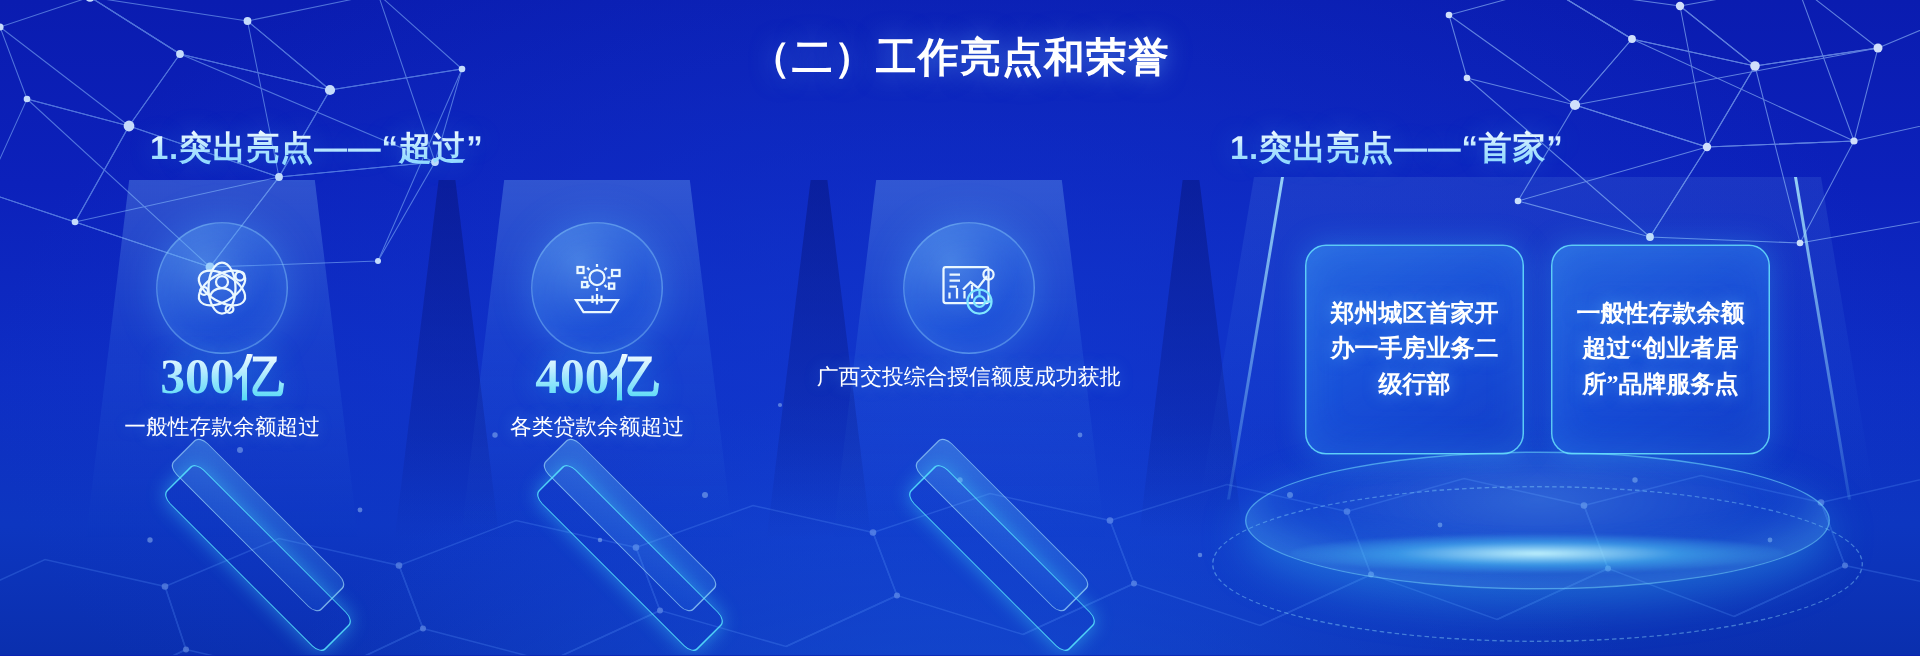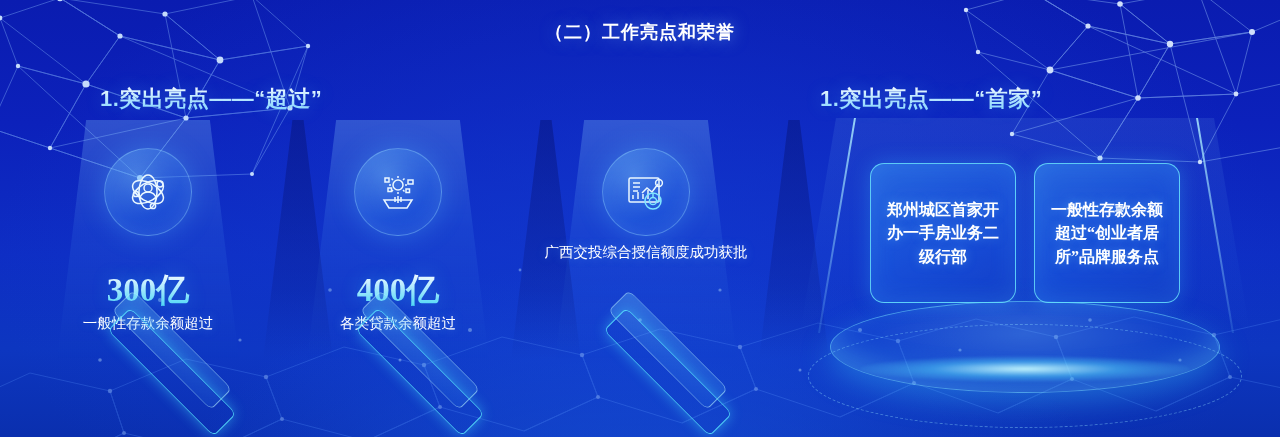--- a/index.html
+++ b/index.html
@@ -13,21 +13,21 @@
     position:absolute; inset:0; width:1280px; height:437px; overflow:hidden;
     background:
       radial-gradient(ellipse 680px 380px at 50% 120%, rgba(26,96,230,.55) 0%, rgba(11,31,181,0) 70%),
       radial-gradient(ellipse 900px 500px at 50% 60%, rgba(18,58,208,.70) 0%, rgba(11,31,181,0) 72%),
       linear-gradient(180deg,#0a1cb0 0%, #0c21bb 28%, #0e2ec4 58%, #0d36c0 80%, #0a2fae 100%);
   }
 
   
   .title {
     position:absolute; top:20px; left:0; width:100%; text-align:center;
-    font-size:18px; font-weight:bold; color:#ffffff; letter-spacing:1px;
+    font-size:27px; font-weight:bold; color:#ffffff; letter-spacing:1px;
     text-shadow:0 0 16px rgba(120,190,255,.55);
   }
 
   
   .sec-head {
     position:absolute; font-size:22px; font-weight:bold;
     letter-spacing:.5px;
     background:linear-gradient(180deg,#ffffff 8%,#bfe9ff 48%,#7fd4ff 100%);
     -webkit-background-clip:text; background-clip:text; color:transparent;
     text-shadow:0 0 18px rgba(90,200,255,.30);
@@ -63,21 +63,21 @@
 
   .badge {
     width:88px; height:88px; margin:28px auto 0; border-radius:50%;
     background:radial-gradient(circle at 36% 30%, rgba(120,200,255,.42) 0%, rgba(40,120,240,.26) 55%, rgba(25,80,215,.10) 100%);
     border:1px solid rgba(150,220,255,.42);
     box-shadow:0 0 26px rgba(90,190,255,.30), inset 0 0 22px rgba(140,215,255,.18);
     display:flex; align-items:center; justify-content:center;
   }
   .badge svg { width:52px; height:52px; display:block; }
   .stat-num {
-    margin-top:38px; font-size:33px; font-weight:bold; line-height:1;
+    font-size:33px; font-weight:bold; line-height:1;
     font-family:"Liberation Serif", serif;
     background:linear-gradient(180deg,#ffffff 0%,#cdf3ff 35%,#49d8f5 100%);
     -webkit-background-clip:text; background-clip:text; color:transparent;
     text-shadow:0 0 18px rgba(60,200,255,.40);
   }
   .stat-cap {
     margin:7px auto 0; width:210px; font-size:14.5px; line-height:1.35;
     color:#ffffff; text-shadow:0 0 10px rgba(90,180,255,.45);
   }
 

